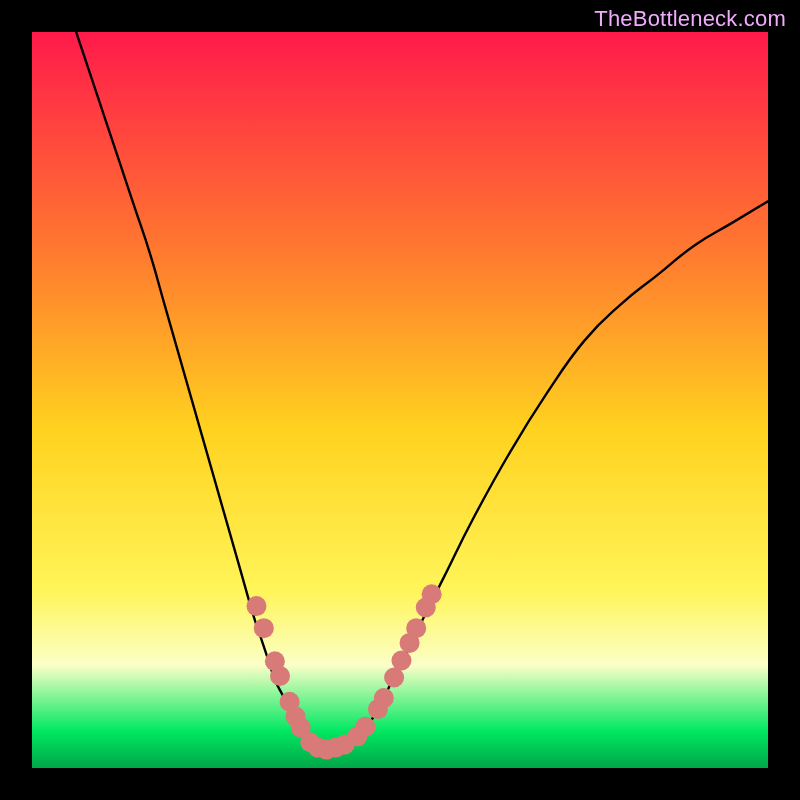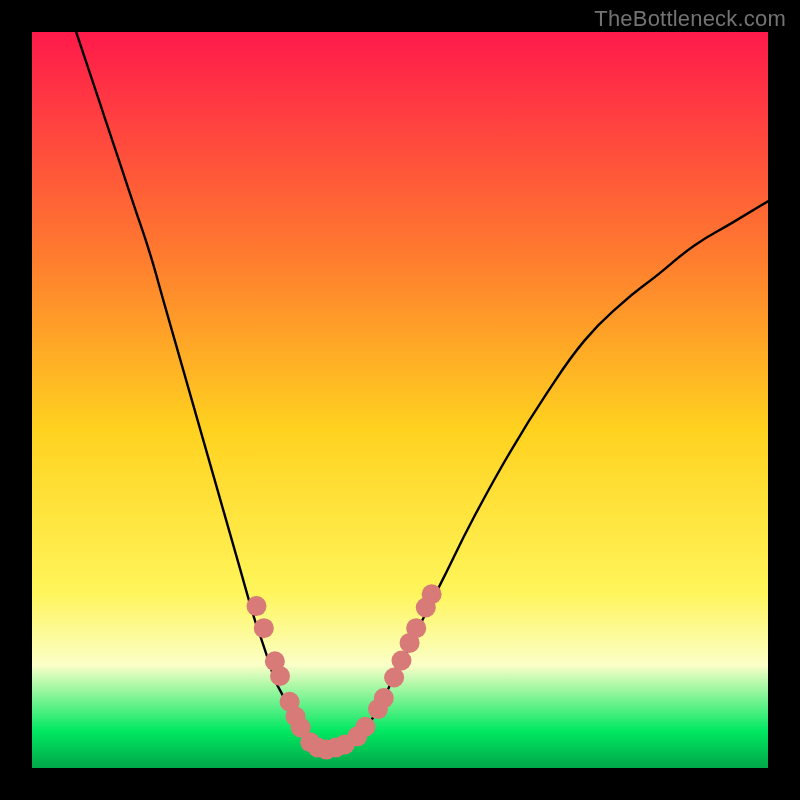--- a/index.html
+++ b/index.html
@@ -14,21 +14,21 @@
   .frame {
     position: relative;
     width: 800px;
     height: 800px;
     background: #000;
   }
   .watermark {
     position: absolute;
     top: 6px;
     right: 14px;
-    color: #737373;
+    color: #f0abfc;
     font-size: 22px;
     font-weight: 500;
     letter-spacing: 0.2px;
     z-index: 5;
   }
   .plot {
     position: absolute;
     left: 32px;
     top: 32px;
     width: 736px;

